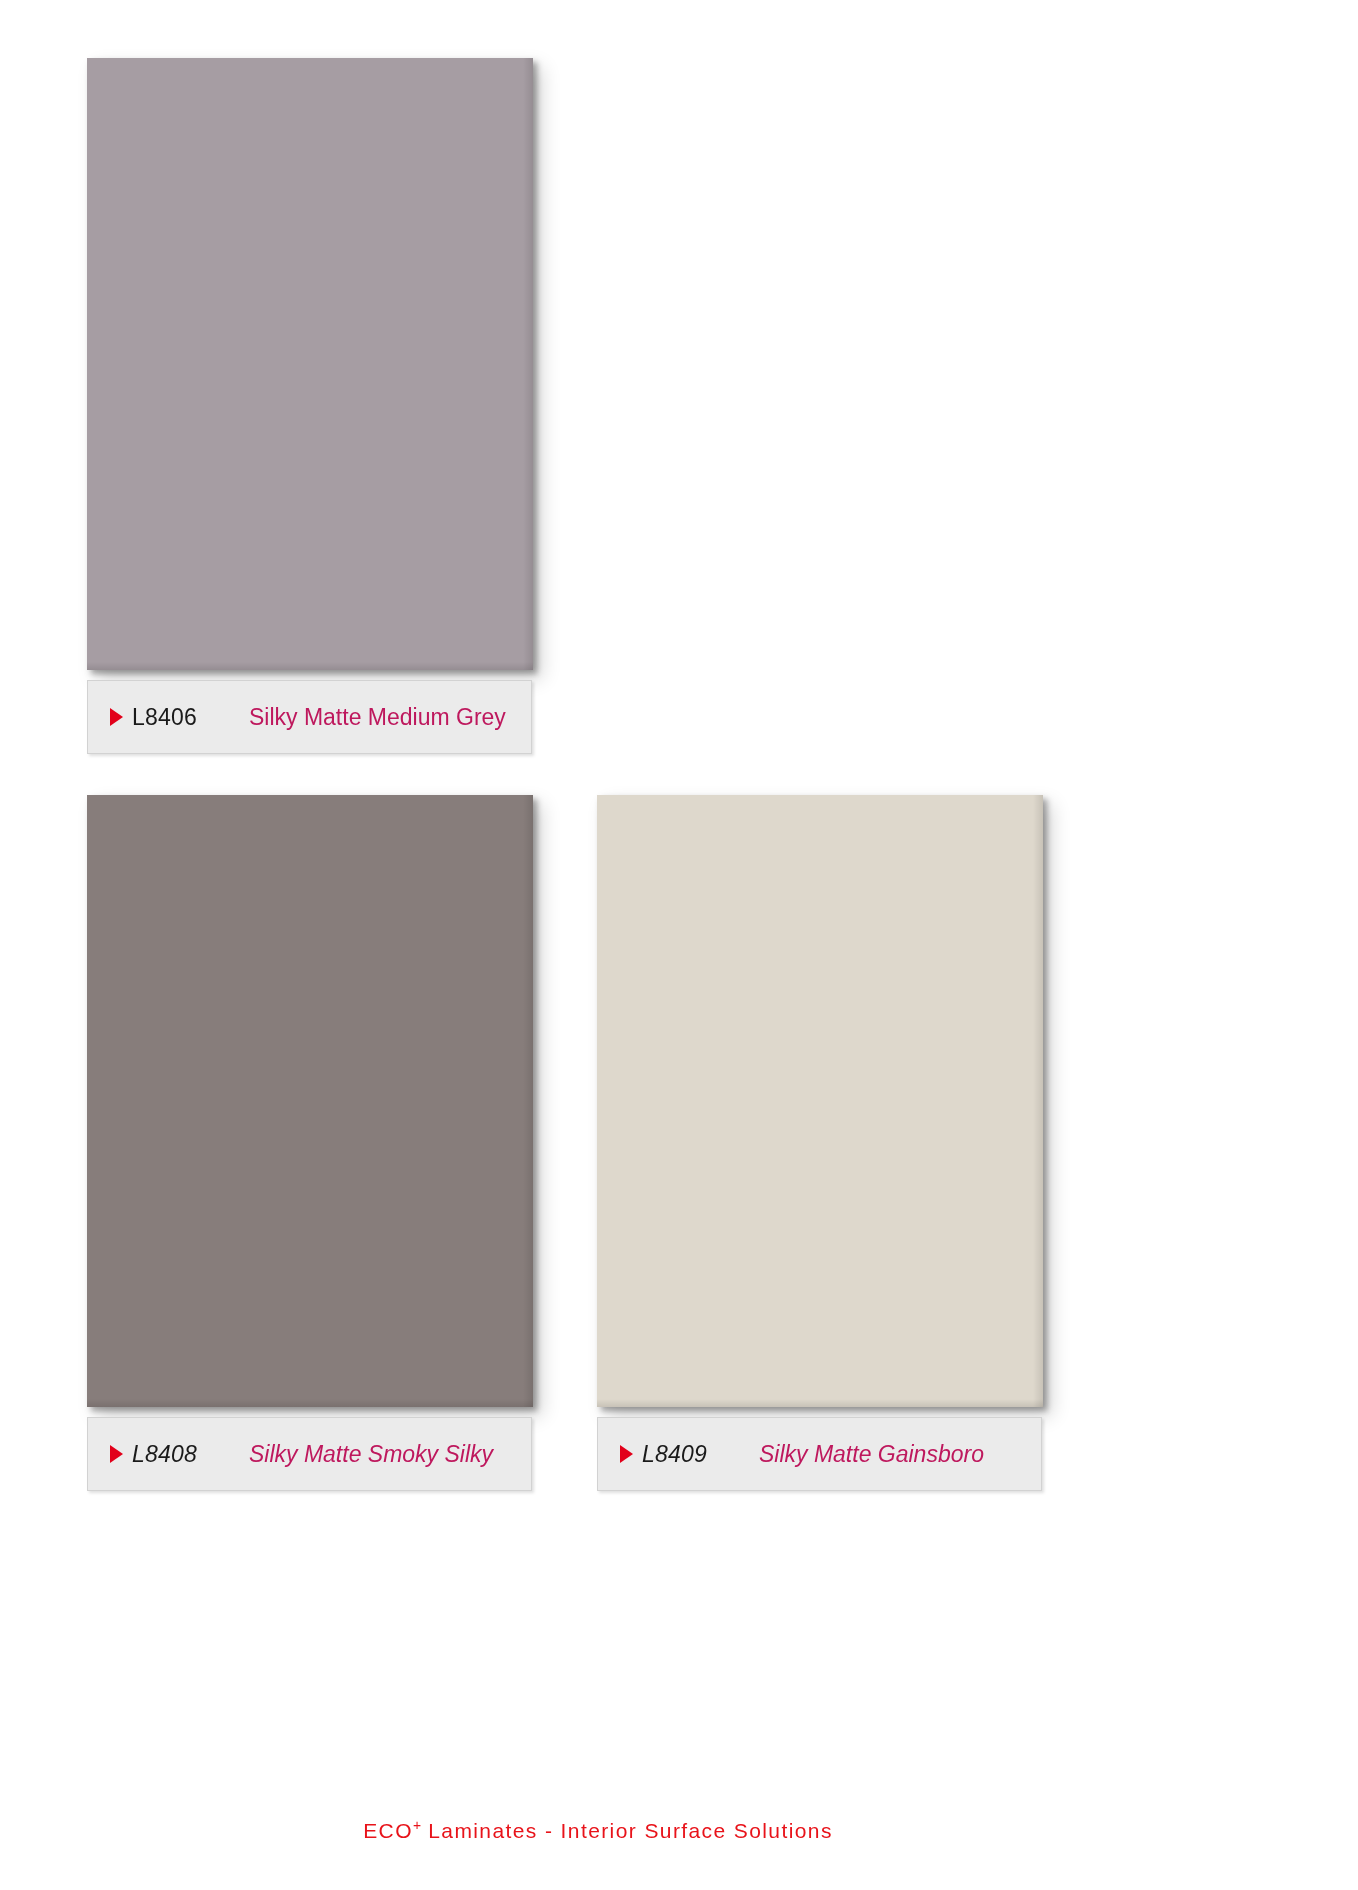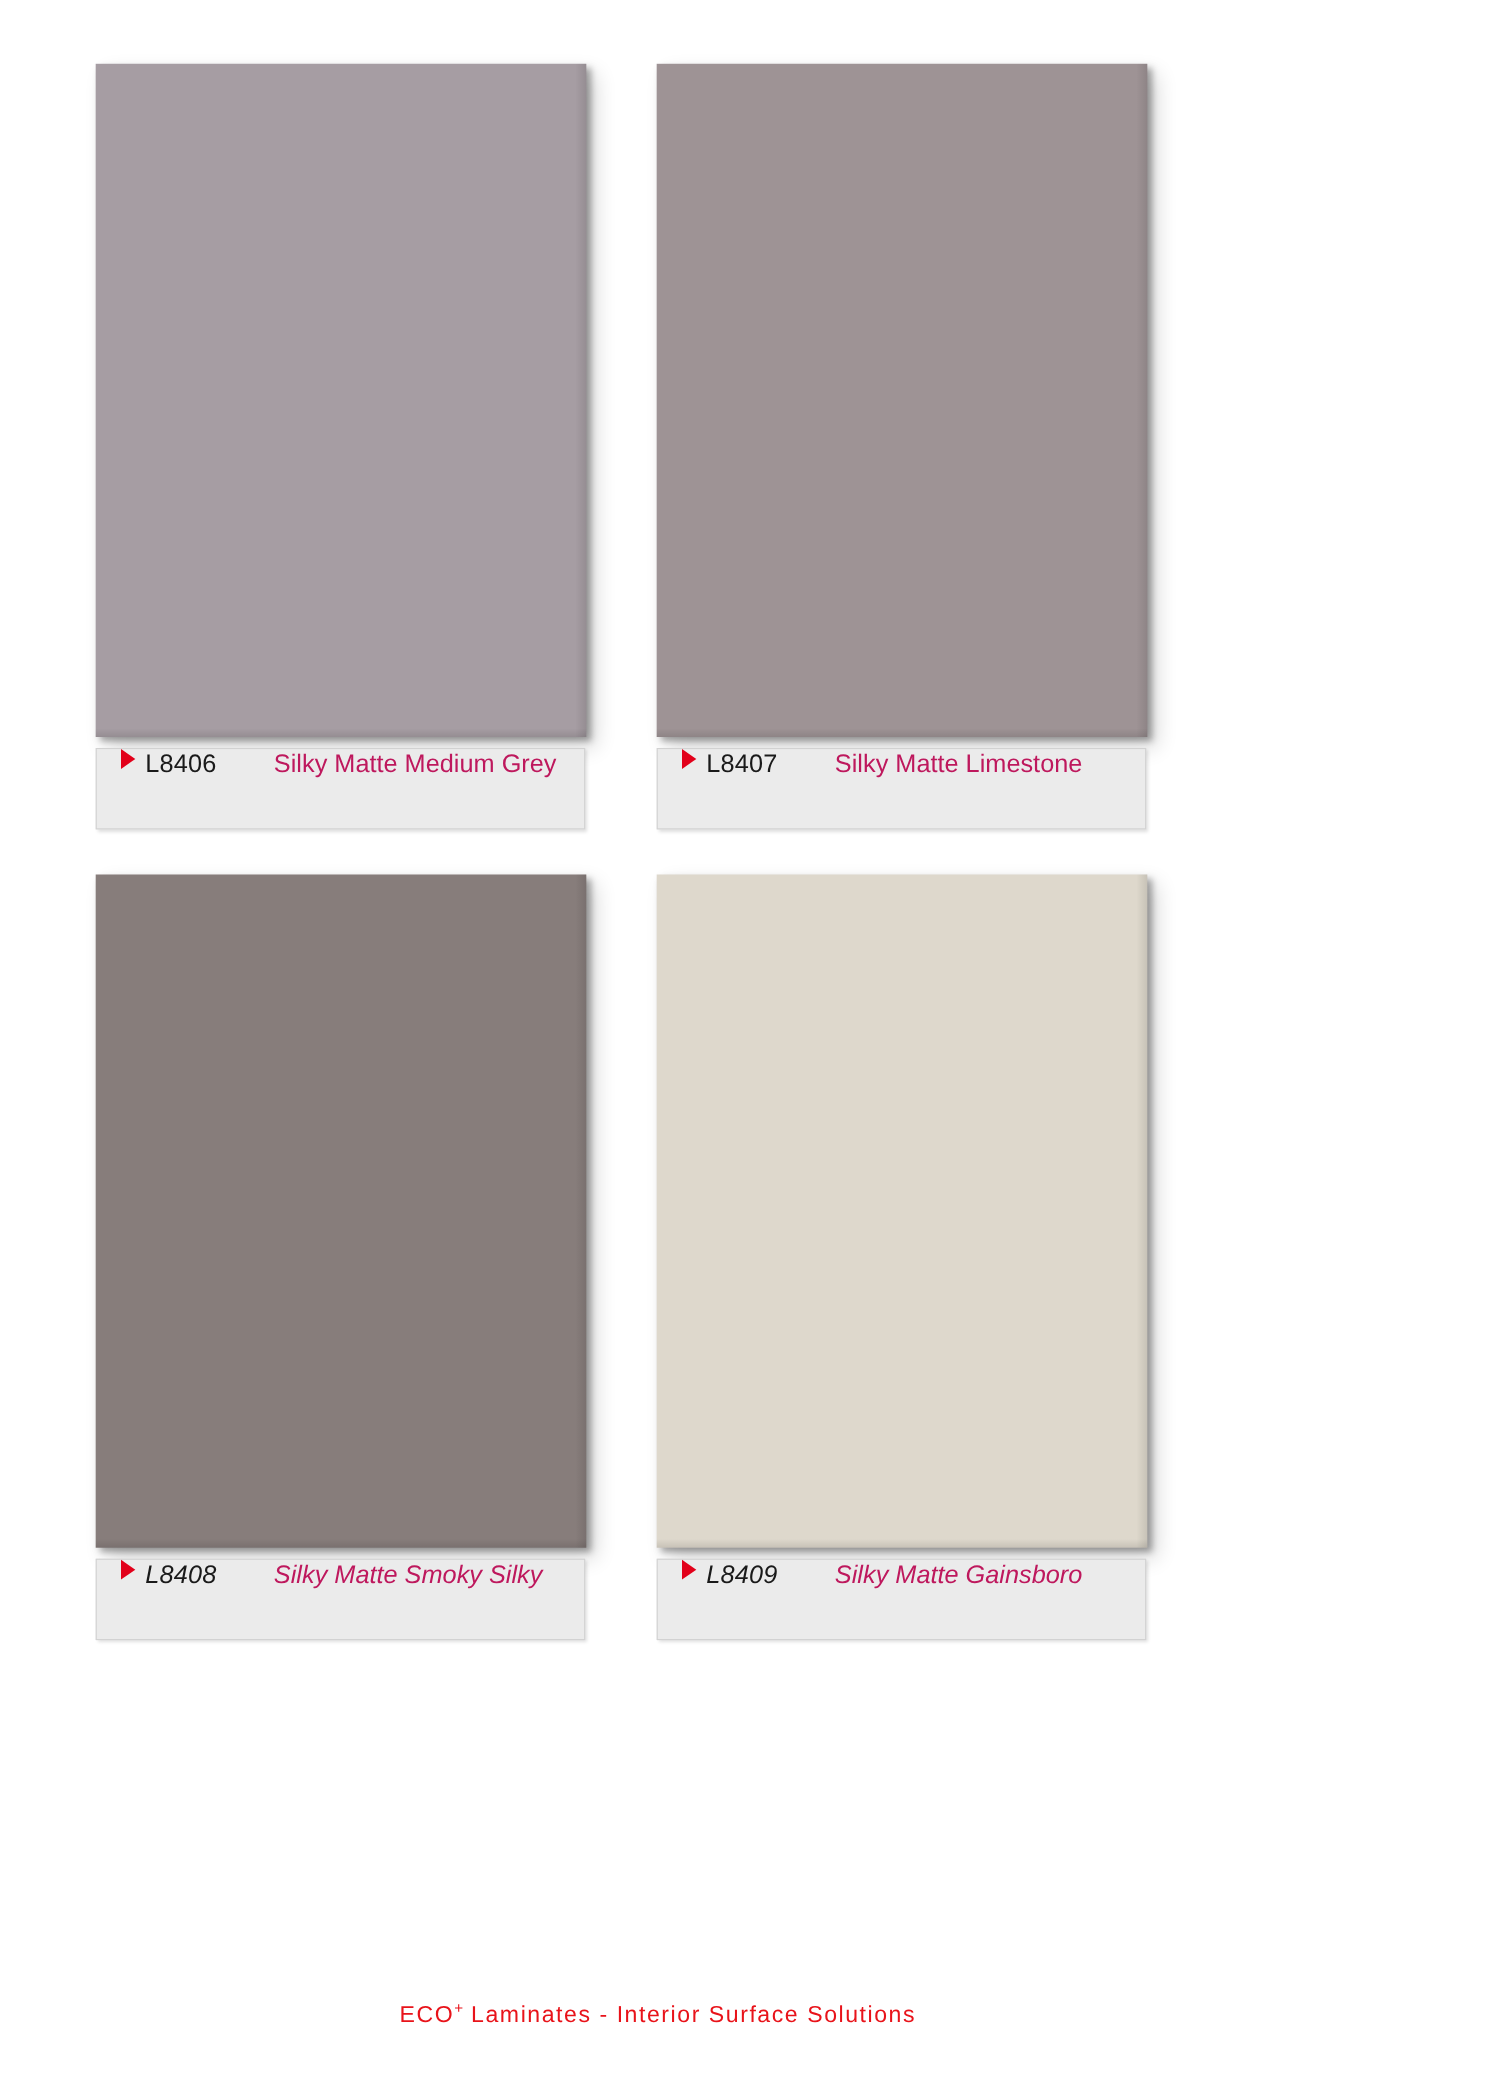--- a/index.html
+++ b/index.html
@@ -72,20 +72,21 @@
   
   .label-plate {
     position: relative;
     margin-top: 10px;
     width: 443px;
     height: 72px;
     background: #ebebeb;
     border: 1px solid #d2d2d2;
     box-shadow: 2px 2px 3px rgba(0,0,0,0.13);
     display: flex;
+    align-items: center;
   }
 
   .marker {
     width: 0;
     height: 0;
     margin-left: 22px;
     margin-right: 9px;
     border-left: 13px solid #e2001a;
     border-top: 9px solid transparent;
     border-bottom: 9px solid transparent;
@@ -141,31 +142,20 @@
         <div class="sheen"></div>
         <div class="sheen-bottom"></div>
       </div>
       <div class="label-plate">
         <span class="marker" style="border-left-color: rgb(226, 0, 26);"></span>
         <span class="code">L8406</span>
         <span class="sku-name">Silky Matte Medium Grey</span>
       </div>
     </div>
 
-    <div class="cell col-right row-top">
-      <div class="chip" style="background: rgb(158, 147, 149);">
-        <div class="sheen"></div>
-        <div class="sheen-bottom"></div>
-      </div>
-      <div class="label-plate">
-        <span class="marker" style="border-left-color: rgb(226, 0, 26);"></span>
-        <span class="code">L8407</span>
-        <span class="sku-name">Silky Matte Limestone</span>
-      </div>
-    </div>
 
     <div class="cell col-left row-bottom">
       <div class="chip" style="background: rgb(135, 125, 123);">
         <div class="sheen"></div>
         <div class="sheen-bottom"></div>
       </div>
       <div class="label-plate">
         <span class="marker" style="border-left-color: rgb(226, 0, 26);"></span>
         <span class="code">L8408</span>
         <span class="sku-name">Silky Matte Smoky Silky</span>

